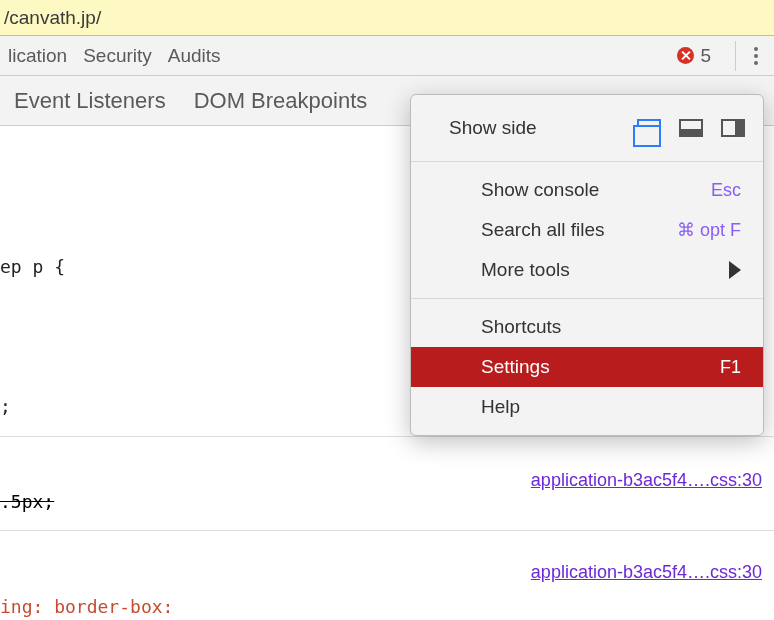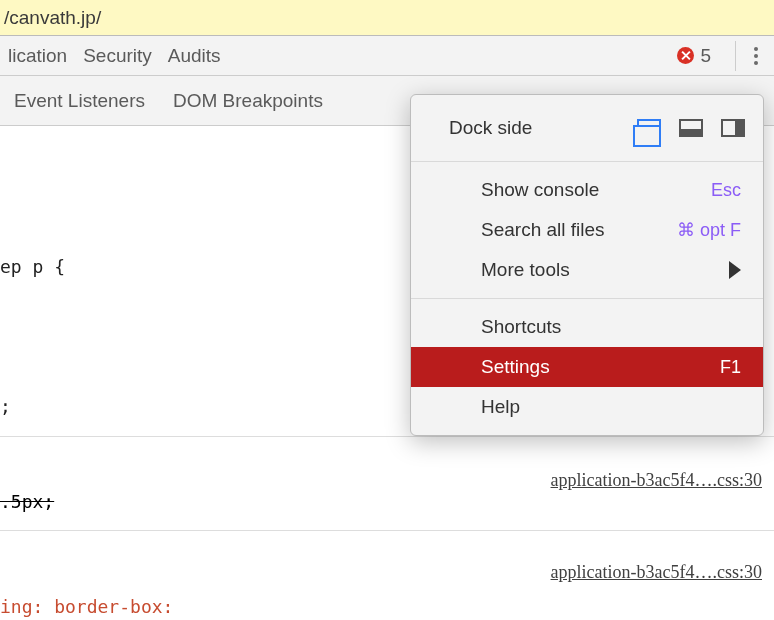--- a/index.html
+++ b/index.html
@@ -69,21 +69,21 @@
   }
   .kebab span {
     width: 4px; height: 4px; border-radius: 50%; background: #6a6a6a;
   }
   .subtoolbar {
     height: 50px;
     background: #f3f3f3;
     border-bottom: 1px solid #ccc;
     display: flex;
     align-items: center;
-    font-size: 19px;
+    font-size: 22px;
     color: #5a5a5a;
   }
   .subtoolbar .tab { padding: 0 14px; }
   .content {
     position: relative;
     height: calc(620px - 36px - 40px - 50px);
     overflow: hidden;
   }
   .code-block {
     font-family: Menlo, Consolas, monospace;
@@ -106,23 +106,23 @@
     color: #000000;
   }
   .code4 {
     position: absolute;
     left: 0; top: 470px;
     color: #c74c30;
   }
   .css-link {
     position: absolute;
     right: 12px;
-    font-family: Liberation Serif, serif;
+    font-family: Liberation Sans, sans-serif;
     font-size: 18px;
-    color: #404040;
+    color: #6d28d9;
     text-decoration: underline;
   }
   .link1 { top: 344px; }
   .link2 { top: 436px; }
   .sep {
     position: absolute;
     left: 0; right: 0;
     border-top: 1px solid #ddd;
   }
   .sep1 { top: 310px; }
@@ -239,21 +239,21 @@
   <div class="css-link link1">application-b3ac5f4….css:30</div>
   <div class="code-block code3">.5px;</div>
   <div class="sep sep2"></div>
   <div class="css-link link2">application-b3ac5f4….css:30</div>
   <div class="code-block code4">ing: border-box:</div>
 </div>
 
 <div class="menu">
   <div class="menu-section">
     <div class="dock-row">
-      <span class="label">Dock side</span>
+      <span class="label">Show side</span>
       <div class="dock-icons">
         <div class="dock-icon undock"></div>
         <div class="dock-icon bottom"></div>
         <div class="dock-icon right"></div>
       </div>
     </div>
   </div>
   <div class="menu-section">
     <div class="menu-item">
       <span class="label">Show console</span>

